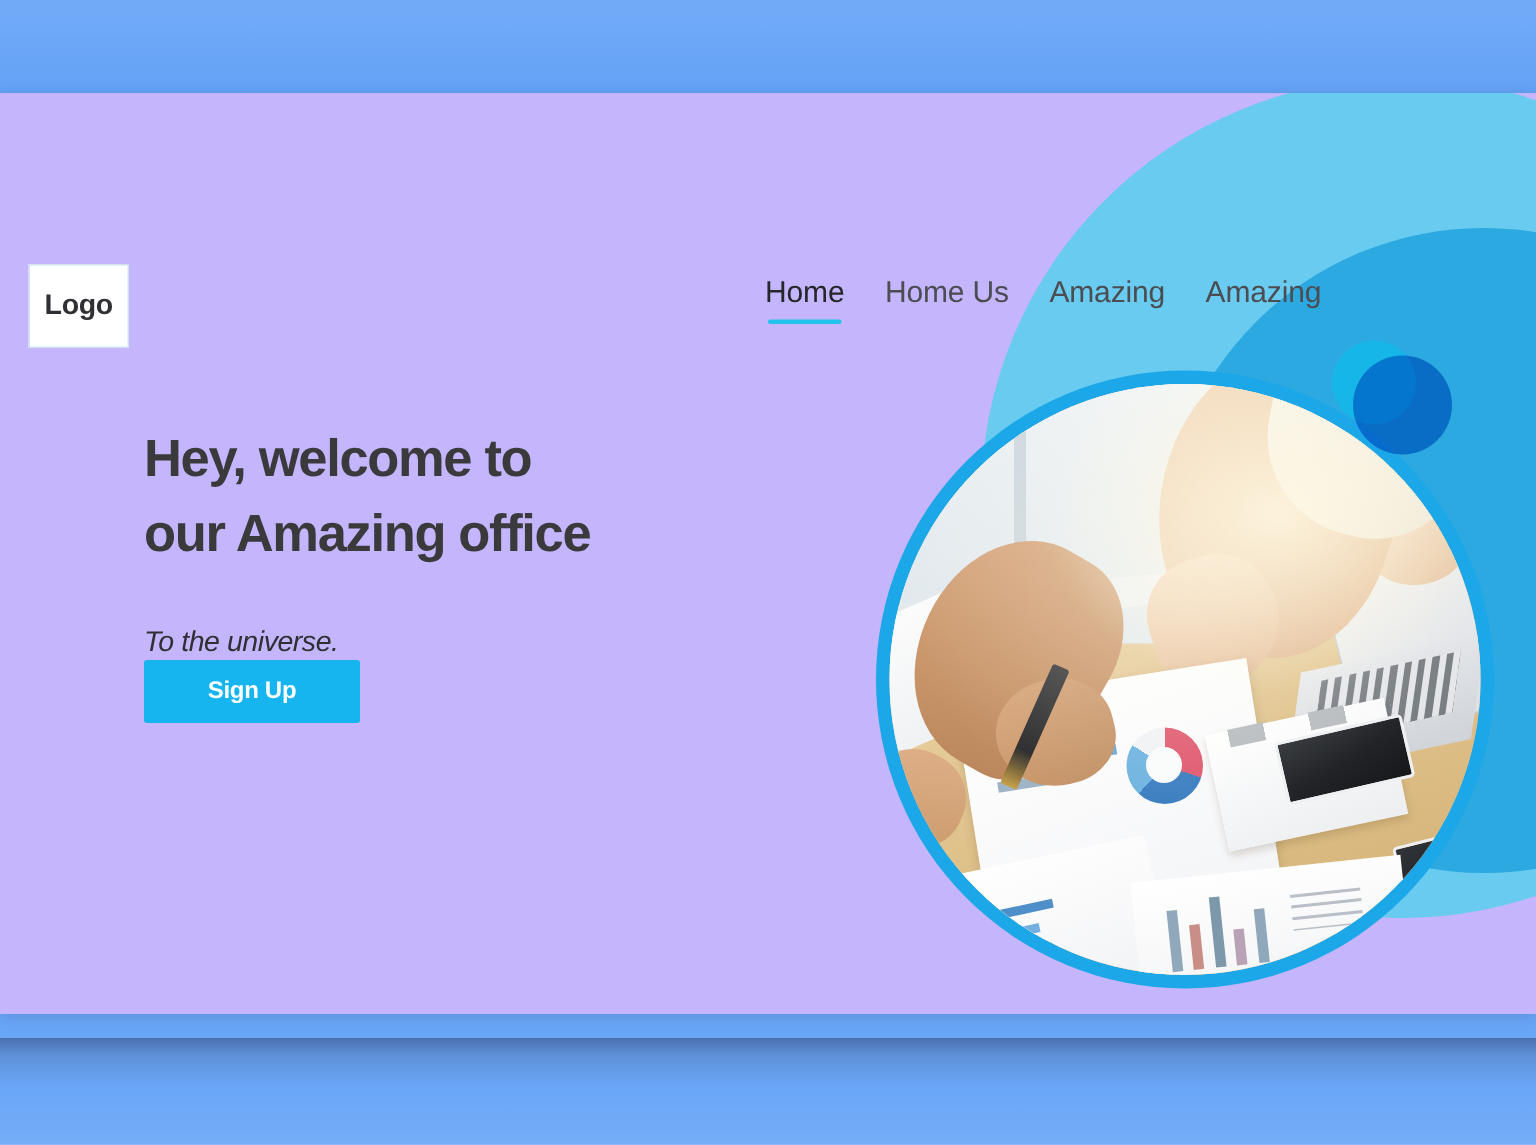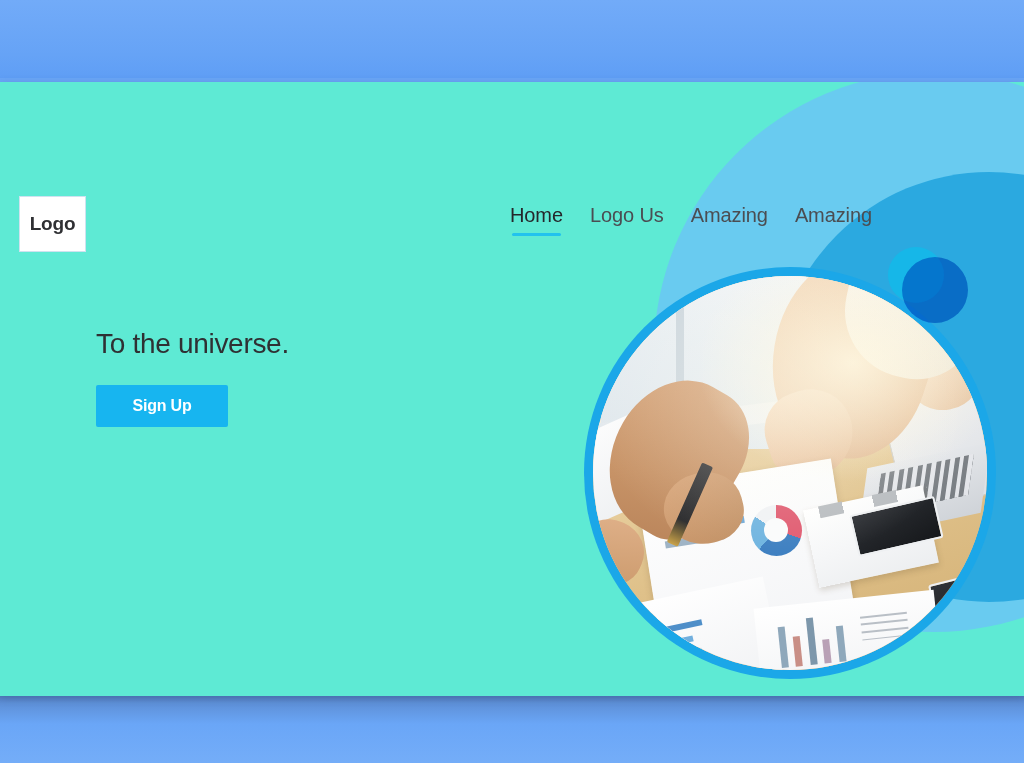--- a/index.html
+++ b/index.html
@@ -31,24 +31,24 @@
   #backdrop-bottom-sheen {
     position: absolute;
     left: 0; bottom: 0; width: 100%; height: 71px;
     background: linear-gradient(180deg, #4a6fae 0%, #5e90d8 16%, #6aa6f7 45%, #74adf8 100%);
   }
 
   
   #page-card {
     position: absolute;
     left: 0;
-    top: 82px;
+    top: 62px;
     width: 1024px;
     height: 614px;
-    background: #5eead4;
+    background: #c4b5fd;
     overflow: hidden;
     box-shadow: 0 2px 9px rgba(25,50,90,0.18);
   }
 
   
   .blob {
     position: absolute;
     border-radius: 50%;
     pointer-events: none;
   }
@@ -316,38 +316,38 @@
     width: 440px;
   }
   #headline {
     font-size: 35px;
     line-height: 50px;
     font-weight: bold;
     color: #3a3a3c;
     letter-spacing: -0.9px;
   }
   #subheadline {
-    margin-top: 27px;
-    font-size: 28px;
+    margin-top: 37px;
+    font-size: 19px;
     color: #2f3033;
     letter-spacing: -0.3px;
+    font-style: italic;
   }
   #body-copy {
     margin-top: 22px;
     width: 428px;
     font-size: 15.5px;
     line-height: 24px;
     color: #5b5e63;
     text-align: justify;
     letter-spacing: -0.1px;
     hyphens: manual;
   }
   #signup-button {
-    margin-top: 25px;
-    width: 132px;
+    width: 144px;
     height: 42px;
     background: #17b5f0;
     color: #ffffff;
     font-size: 16px;
     font-weight: bold;
     border: none;
     border-radius: 2px;
     cursor: pointer;
     letter-spacing: -0.2px;
     font-family: "Liberation Sans", sans-serif;
@@ -431,23 +431,27 @@
 
   <div class="blob" id="dot-small"></div>
   <div class="blob" id="dot-large"></div>
 
   <div id="logo-box">
     <span id="logo-text">Logo</span>
   </div>
 
   <nav id="nav">
     <div class="nav-item active">Home</div>
-    <div class="nav-item">Logo Us</div>
+    <div class="nav-item">Home Us</div>
     <div class="nav-item">Amazing</div>
     <div class="nav-item">Amazing</div>
   </nav>
 
   <div id="hero-copy">
+    <h1 id="headline">
+      <span>Hey, welcome to</span><br>
+      <span>our Amazing office</span>
+    </h1>
     <div id="subheadline">To the universe.</div>
     <button id="signup-button">Sign Up</button>
   </div>
 
 </div>
 
 </body></html>

